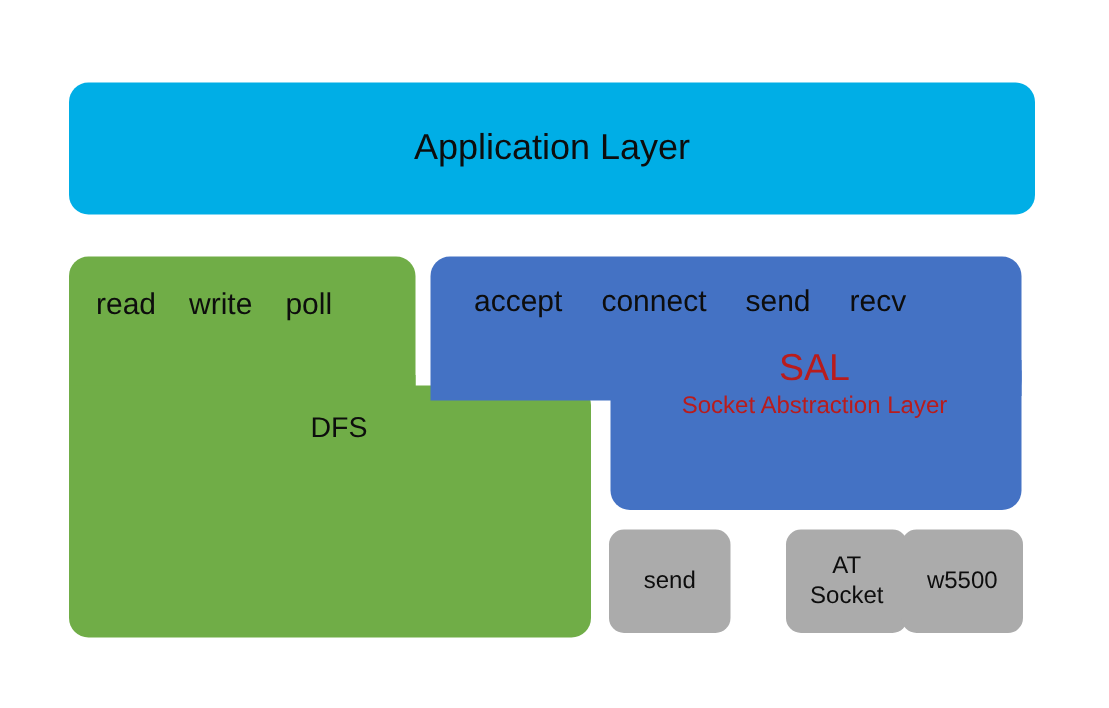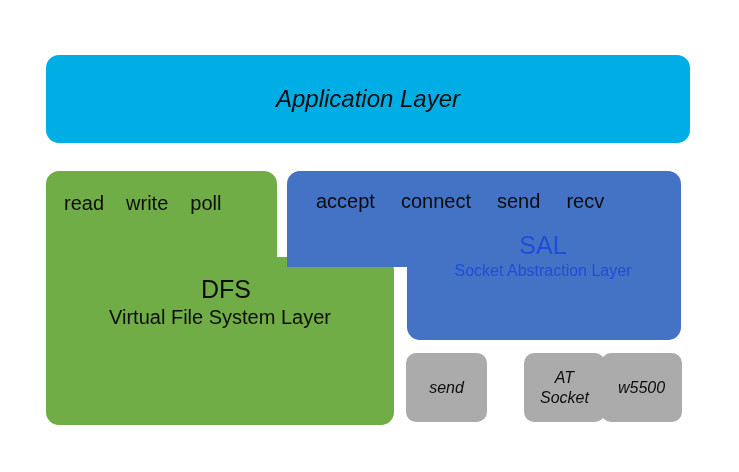--- a/index.html
+++ b/index.html
@@ -1,19 +1,19 @@
 <!DOCTYPE html>
 <html><head>
 <meta charset="utf-8">
 <style>
   html,body{margin:0;padding:0;background:#ffffff;}
   body{width:739px;height:472px;overflow:hidden;font-family:"Liberation Sans",sans-serif;}
   #canvas{position:relative;width:739px;height:472px;background:#ffffff;}
 
-  .blk{position:absolute;box-sizing:border-box;font-style:italic;}
+  .blk{position:absolute;box-sizing:border-box;}
 
   
   #app-layer{
     left:46px;top:55px;width:644px;height:88px;
     background:#00AEE6;border-radius:13px;
     display:flex;flex-direction:column;align-items:center;justify-content:center;
   }
   #app-layer .t1{font-size:24px;color:#0d0d0d;line-height:1.15;}
   #app-layer .t2{font-size:20px;color:#0d0d0d;line-height:1.15;margin-top:8px;}
 
@@ -49,26 +49,26 @@
 
   
   .ops-row{position:absolute;display:flex;align-items:center;white-space:nowrap;}
   #dfs-ops{left:64px;top:192px;font-size:20px;color:#0d0d0d;gap:22px;}
   #sal-ops{left:316px;top:190px;font-size:20px;color:#0d0d0d;gap:26px;}
 
   #dfs-title{
     position:absolute;left:46px;top:275px;width:348px;
     text-align:center;color:#0d0d0d;
   }
-  #dfs-title .big{font-size:25px;line-height:1.18;display:block;padding-left:12px;}
+  #dfs-title .big{font-size:19px;line-height:1.18;display:block;padding-left:12px;}
   #dfs-title .sub{font-size:20px;line-height:1.2;display:block;}
 
   #sal-title{
     position:absolute;left:403px;top:231px;width:280px;
-    text-align:center;color:#1d4ed8;
+    text-align:center;color:#b91c1c;
   }
   #sal-title .big{font-size:25px;line-height:1.18;display:block;}
   #sal-title .sub{font-size:16px;line-height:1.2;display:block;white-space:nowrap;}
 
   
   .grey{
     top:353px;height:69px;width:81px;
     background:#ABABAB;border-radius:10px;
     display:flex;flex-direction:column;align-items:center;justify-content:center;
     font-size:16px;color:#0d0d0d;line-height:1.25;text-align:center;
@@ -102,21 +102,20 @@
 
   <div class="ops-row" id="sal-ops">
     <span>accept</span>
     <span>connect</span>
     <span>send</span>
     <span>recv</span>
   </div>
 
   <div id="dfs-title">
     <span class="big">DFS</span>
-    <span class="sub">Virtual File System Layer</span>
   </div>
 
   <div id="sal-title">
     <span class="big">SAL</span>
     <span class="sub">Socket Abstraction Layer</span>
   </div>
 
   <div class="blk grey" id="grey-lwip">
     <span>send</span>
   </div>

